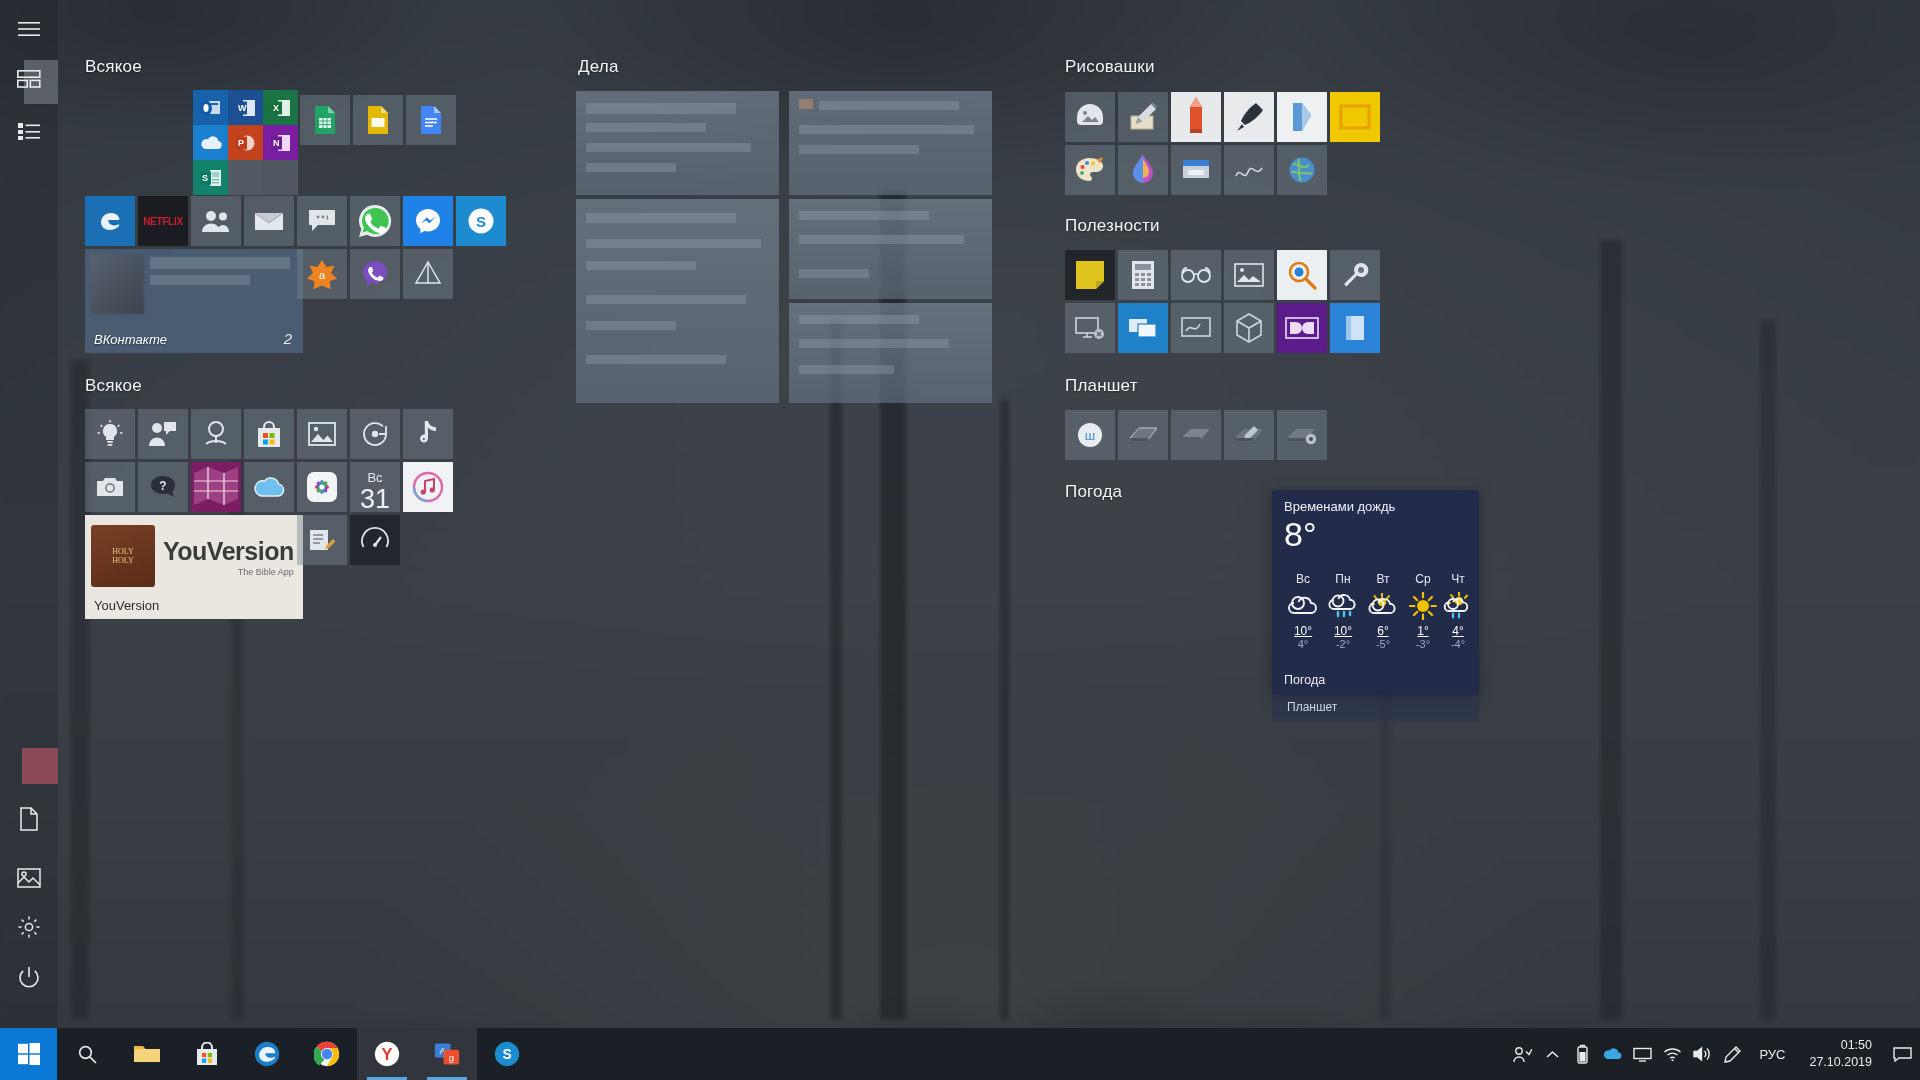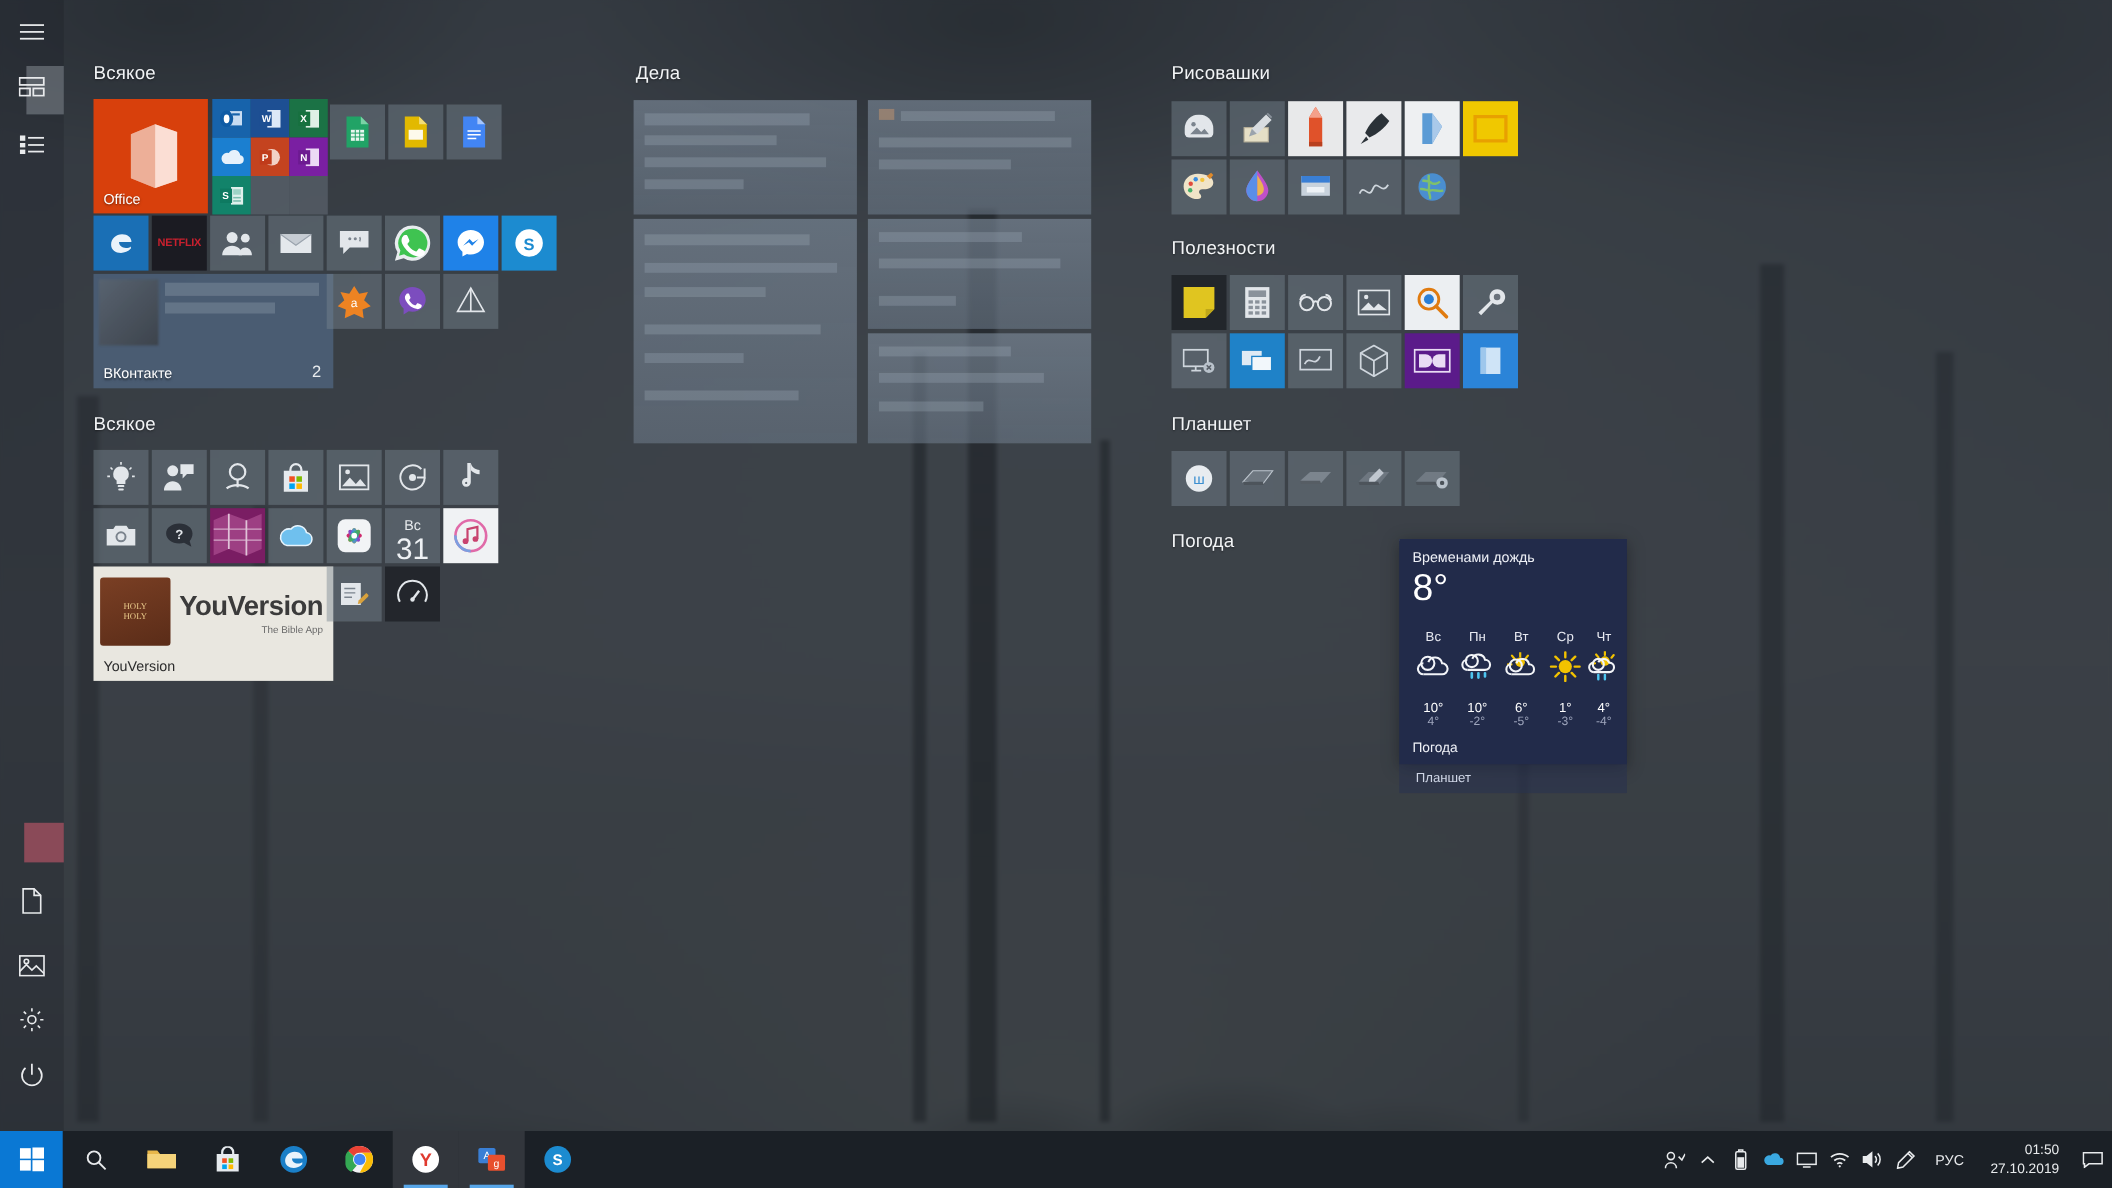--- a/index.html
+++ b/index.html
@@ -135,21 +135,21 @@
       linear-gradient(110deg, rgba(255,255,255,0.07) 0 1px, rgba(0,0,0,0) 1px 14px);
     box-shadow: 0 3px 14px rgba(0,0,0,0.35);
     overflow:hidden;
     color:#fff;
   }
   #weather-cond { position:absolute; left:12px; top:9px; font-size:13px; color:#eef0f6;}
   #weather-temp { position:absolute; left:12px; top:27px; font-size:34px; font-weight:300; color:#fff; line-height:1;}
   .wx-col { position:absolute; top:82px; width:40px; text-align:center; }
   .wx-day { font-size:12px; color:#e8eaf2; }
   .wx-ico { height:28px; margin-top:6px; display:flex; align-items:center; justify-content:center;}
-  .wx-hi { font-size:12px; color:#fff; margin-top:16px;}
+  .wx-hi { font-size:12px; color:#fff; margin-top:4px;text-decoration:underline;}
   .wx-lo { font-size:11px; color:#9fa6bd; }
   #weather-city { position:absolute; left:12px; bottom:8px; font-size:12.5px; color:#eef0f6;}
   #weather-second {
     position:absolute; left:1272px; top:695px; width:207px; height:26px;
     background:rgba(40,50,80,0.55);
     color:#cfd6e6; font-size:12px; padding:5px 0 0 15px;
   }
 
   
   #taskbar {
@@ -254,28 +254,20 @@
         <path d="M5.2 4.8a9 9 0 1 0 11.6 0"></path>
         <path d="M11 1v10"></path>
       </svg>
     </div>
   </div>
 
   <div id="tiles-canvas">
 
     <div class="group-title" style="left:85px;top:57px;">Всякое</div>
 
-    <div class="tile tile-md" id="tile-office" style="left:85px;top:90px;">
-      <svg width="52" height="64" viewBox="0 0 52 64">
-        <path d="M30 3 L50 10 L50 54 L30 61 L8 52 L8 12 Z" fill="#f6cbba" opacity="0.92"></path>
-        <path d="M30 3 L50 10 L50 54 L30 61 Z" fill="#fbe3da" opacity="0.85"></path>
-        <path d="M8 12 L30 3 L30 61 L8 52 Z" fill="#e8a188" opacity="0.55"></path>
-      </svg>
-      <span class="tile-label">Office</span>
-    </div>
 
     <div class="quad" style="left:193px;top:90px;background:#1763ab;">
       <svg width="21" height="18" viewBox="0 0 21 18">
         <rect x="9" y="2" width="11" height="13" fill="#c8dcf2"></rect>
           <rect x="11" y="4" width="7" height="2" fill="#1763ab"></rect>
         <ellipse cx="6" cy="9" rx="6" ry="7.5" fill="#0f5ba5"></ellipse>
           <ellipse cx="6" cy="9" rx="2.6" ry="4" fill="#fff"></ellipse>
       </svg>
     </div>
     <div class="quad" style="left:228px;top:90px;background:#1d4f93;">
@@ -391,21 +383,21 @@
         <path d="M8 17.5l5.9-6.3 3 3.2 5.2-3.2-5.9 6.3-3-3.2z" fill="#1f82e8"></path>
       </svg>
     </div>
     <div class="tile tile-sm" style="left:456px;top:196px;background:#1c8bd0;">
       <svg width="30" height="30" viewBox="0 0 30 30">
         <circle cx="15" cy="15" r="12.5" fill="#fff"></circle>
         <text x="15" y="21" font-size="15" fill="#1c8bd0" text-anchor="middle" font-family="Liberation Sans, sans-serif" font-weight="bold">S</text>
       </svg>
     </div>
 
-    <div class="tile tile-wide" style="left:85px;top:249px;background:rgba(86,112,142,0.62);">
+    <div class="tile tile-wide" style="left:85px;top:249px;background:rgba(86,112,142,0.62);font-style:italic;">
       <div class="vk-photo"></div>
       <div class="blur-band" style="left:65px;top:8px;width:140px;height:12px;"></div>
       <div class="blur-band" style="left:65px;top:26px;width:100px;height:10px;"></div>
       <span class="tile-label">ВКонтакте</span>
       <span class="tile-badge">2</span>
     </div>
     <div class="tile tile-sm" style="left:297px;top:249px;">
       <svg width="32" height="32" viewBox="0 0 32 32">
         <path d="M16 2l4.5 7 8-1.5-3.5 7.5 6 5.5-7.4 2.8 1 8-8.6-3.8-8.6 3.8 1-8L1 20.5l6-5.5L3.5 7.5 11.5 9z" fill="#ee8322"></path>
         <text x="16" y="21" font-size="11" fill="#fff" text-anchor="middle" font-family="Liberation Sans, sans-serif">a</text>

